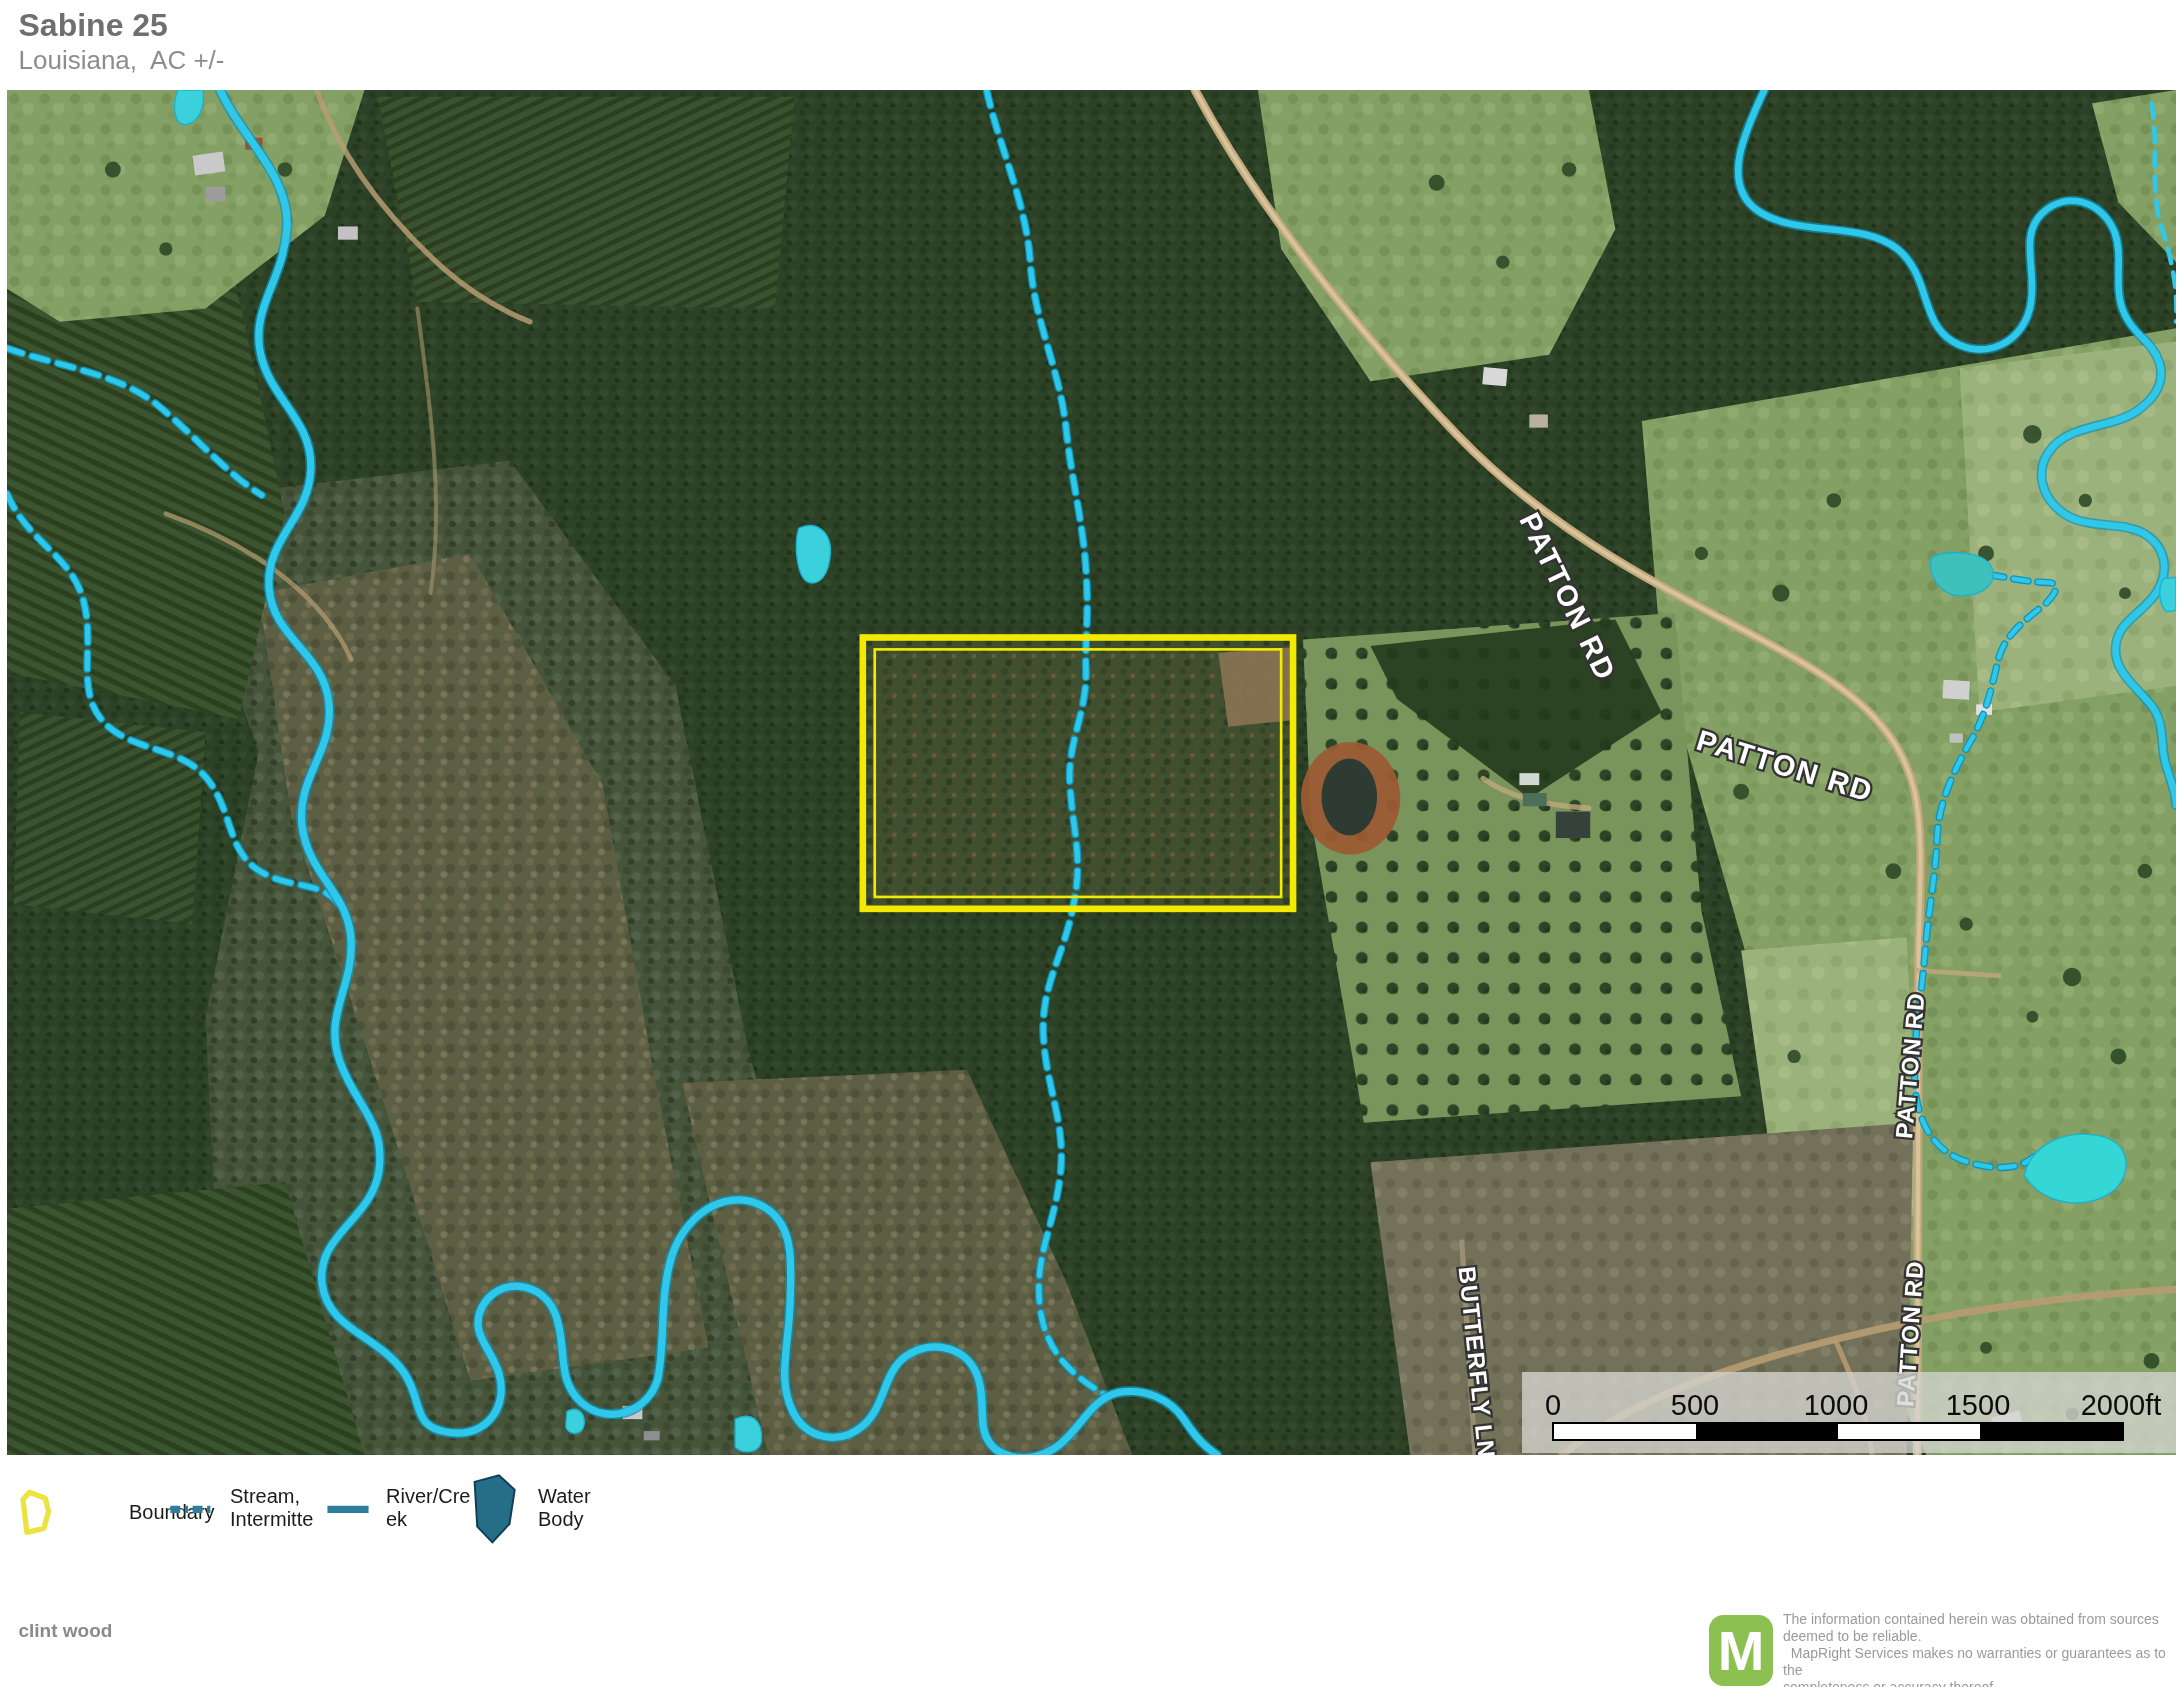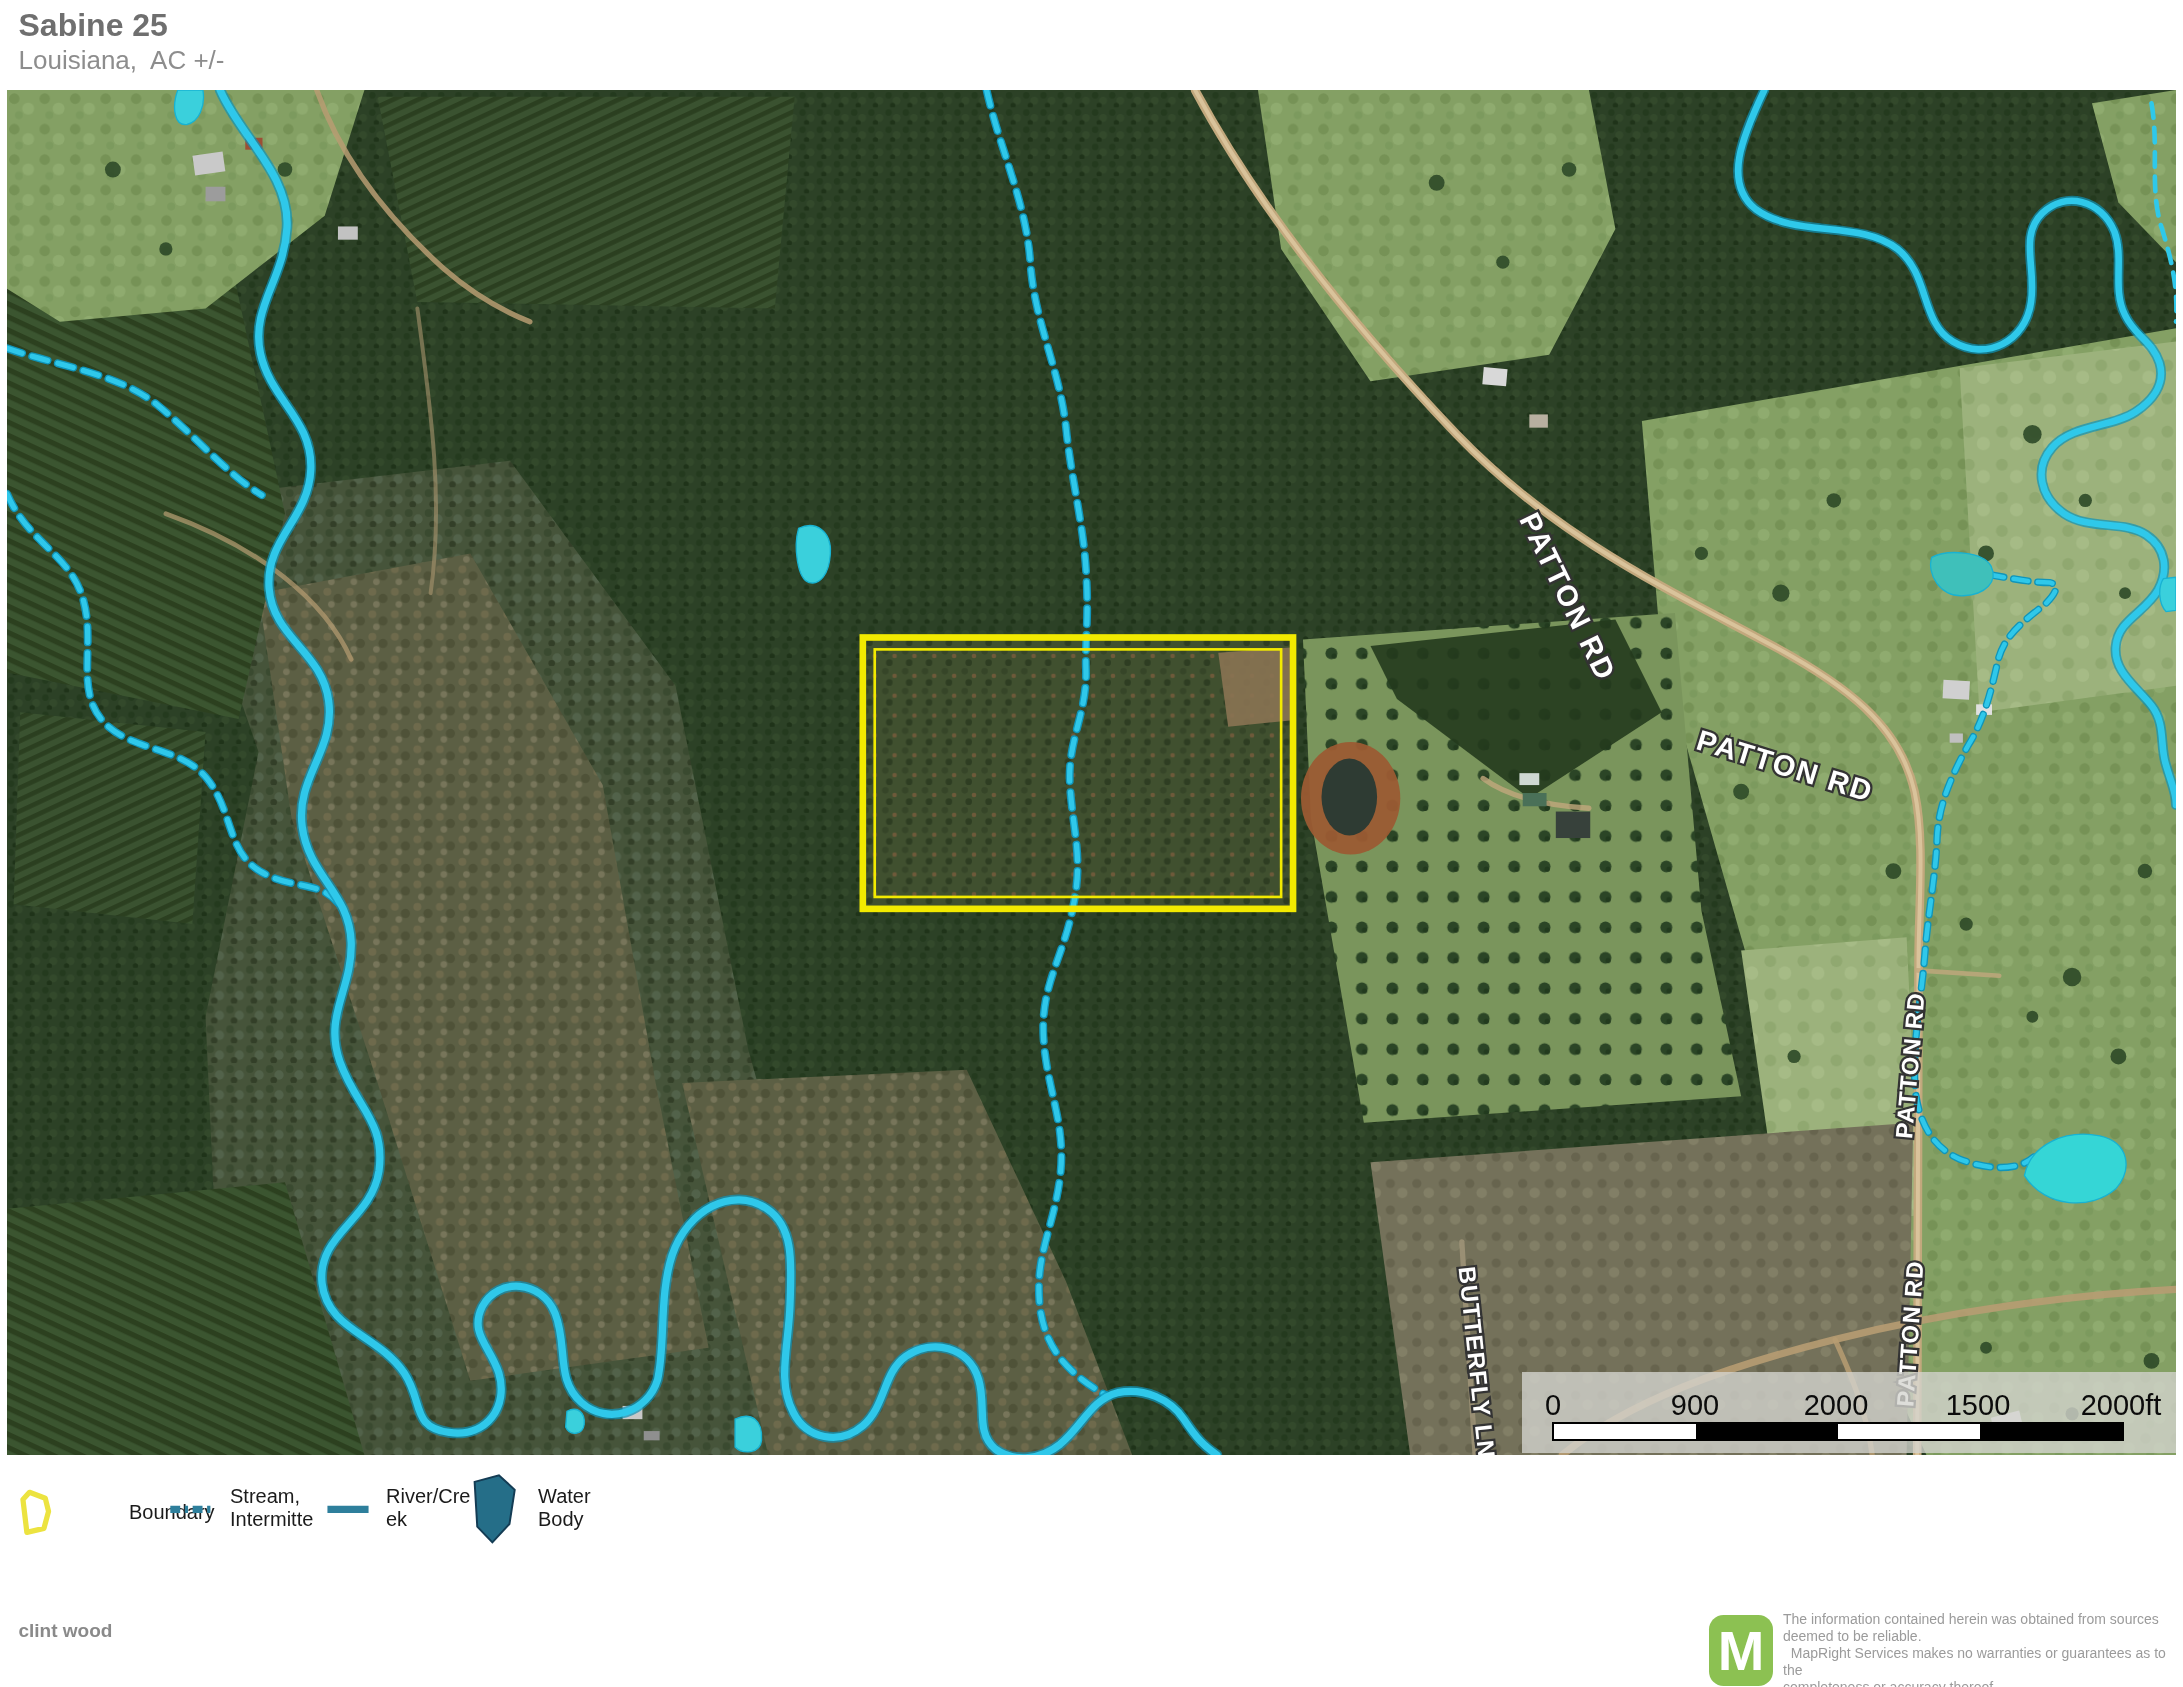--- a/index.html
+++ b/index.html
@@ -228,22 +228,22 @@
       <text class="rlabel rl-big" transform="translate(2284,648) rotate(64)">PATTON RD</text>
       <text class="rlabel rl-big" transform="translate(2550,995) rotate(17)">PATTON RD</text>
       <text class="rlabel rl-sm" transform="translate(2878,1585) rotate(-85)">PATTON RD</text>
       <text class="rlabel rl-sm" transform="translate(2880,1990) rotate(-86)">PATTON RD</text>
       <text class="rlabel rl-sm" transform="translate(2193,1779) rotate(84)">BUTTERFLY LN</text>
     </svg>
   </div>
 
   <div class="scalebar">
     <span class="tick" style="left:31px">0</span>
-    <span class="tick" style="left:173px">900</span>
-    <span class="tick" style="left:314px">2000</span>
+    <span class="tick" style="left:173px">500</span>
+    <span class="tick" style="left:314px">1000</span>
     <span class="tick" style="left:456px">1500</span>
     <span class="tick" style="left:599px">2000ft</span>
     <div class="sb-bar">
       <div class="sb-seg sb-w"></div>
         <div class="sb-seg sb-b"></div>
         <div class="sb-seg sb-w"></div>
         <div class="sb-seg sb-b"></div>
     </div>
   </div>
 

